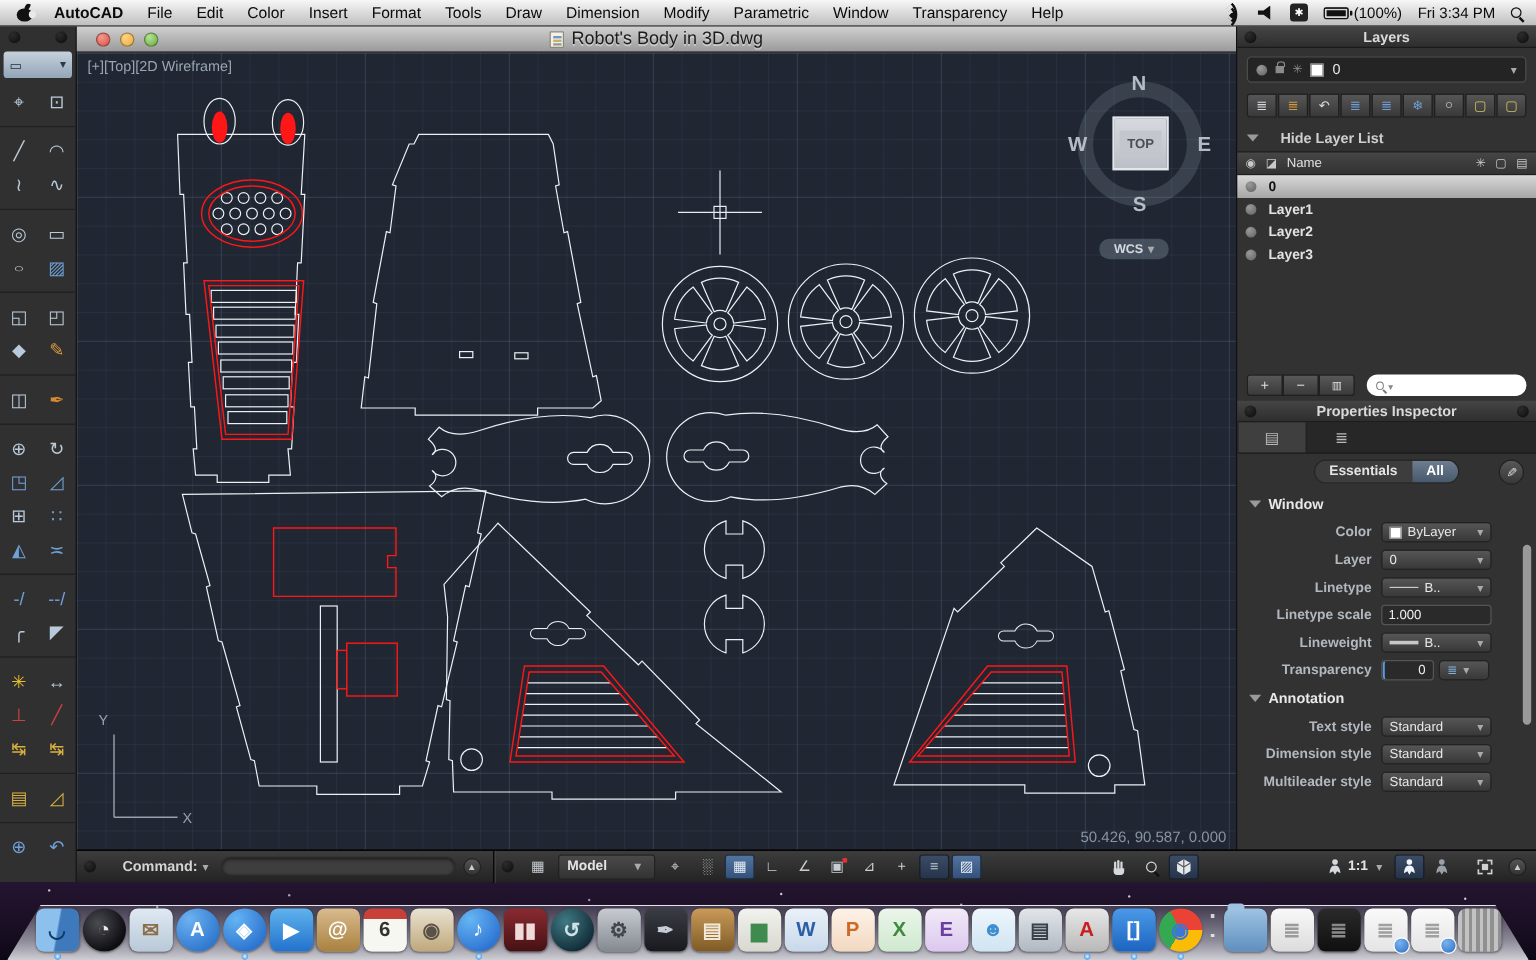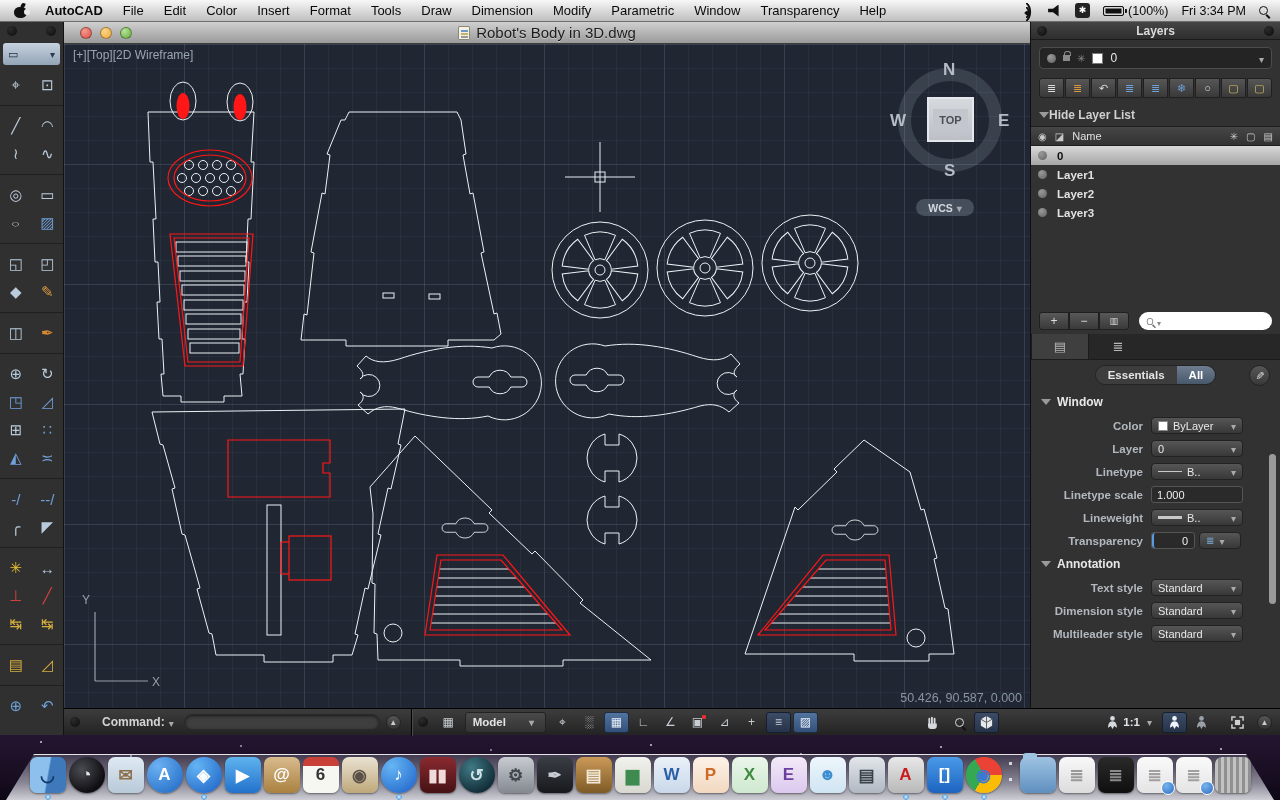--- a/index.html
+++ b/index.html
@@ -83,21 +83,21 @@
   .ball { width:9px; height:9px; border-radius:50%; background:radial-gradient(circle at 35% 30%, #9a9a9a, #606060); }
   .mini-lock { width:7px; height:6px; background:#8a8a8a; position:relative; }
   .mini-lock::before { content:""; position:absolute; left:1px; top:-4px; width:5px; height:4px; border:1.4px solid #8a8a8a; border-bottom:none; border-radius:3px 3px 0 0; }
   .mini-snow { color:#8a8a8a; font-size:10px; }
   .swatch { width:11px; height:11px; background:#fff; border:1px solid #777; }
   .combo-val { font-size:12px; color:#e8e8e8; flex:1; }
   .caret::after { content:"▾"; color:#aaa; font-size:10px; }
   .layer-toolbar { display:flex; padding:2px 8px 6px; gap:1px; }
   .ltb-btn { flex:1; height:20px; background:linear-gradient(#565656,#393939); border:1px solid #202020; display:flex; align-items:center; justify-content:center; font-size:11px; color:#d8dde2; }
   .ltb-btn:first-child { border-radius:3px 0 0 3px; } .ltb-btn:last-child { border-radius:0 3px 3px 0; }
-  .hide-list { height:22px; display:flex; align-items:center; gap:0; padding:0 8px; font-size:12px; font-weight:bold; color:#cfcfcf; }
+  .hide-list { height:22px; display:flex; align-items:center; gap:18px; padding:0 8px; font-size:12px; font-weight:bold; color:#cfcfcf; }
   .disc { width:0; height:0; border-left:5px solid transparent; border-right:5px solid transparent; border-top:6px solid #9a9a9a; }
   .lt-head { height:20px; background:linear-gradient(#464646,#323232); border-top:1px solid #1e1e1e; border-bottom:1px solid #1e1e1e; display:flex; align-items:center; gap:8px; padding:0 7px; font-size:11px; }
   .lt-name { font-weight:normal; color:#e0e0e0; flex:1; }
   .hic { color:#c8c8c8; font-size:10px; }
   .layer-row { height:19px; display:flex; align-items:center; gap:10px; padding:0 7px; font-size:11.5px; font-weight:bold; color:#e2e2e2; }
   .layer-row.selected { background:linear-gradient(#d8d8d8,#a6a6a6); color:#111; }
   .layer-spacer { height:86px; }
   .layer-footer { height:26px; display:flex; align-items:center; padding:0 8px; gap:0; }
   .lf-btn { width:30px; height:18px; background:linear-gradient(#585858,#3a3a3a); border:1px solid #202020; color:#ddd; font-size:12px; line-height:16px; text-align:center; }
   .lf-btn.b1 { border-radius:3px 0 0 3px; } .lf-btn.b3 { border-radius:0 3px 3px 0; font-size:9px; }
@@ -572,20 +572,25 @@
     <span class="lf-btn b1">+</span>
     <span class="lf-btn b2">−</span>
     <span class="lf-btn b3">▥</span>
     <span class="search-field">
       <span class="mag"></span>
       <span class="caret"></span>
       <input style="">
     </span>
   </div>
 
+  <div class="panel-header">
+    <span class="screw"></span>
+    <span class="ph-title">Properties Inspector</span>
+    <span class="screw"></span>
+  </div>
   <div class="props-tabs">
     <span class="ptab sel">▤</span>
     <span class="ptab">≣</span>
   </div>
   <div class="seg-row">
     <span class="seg">
       <span class="s-ess">Essentials</span>
       <span class="s-all">All</span>
     </span>
     <span class="dropper">

